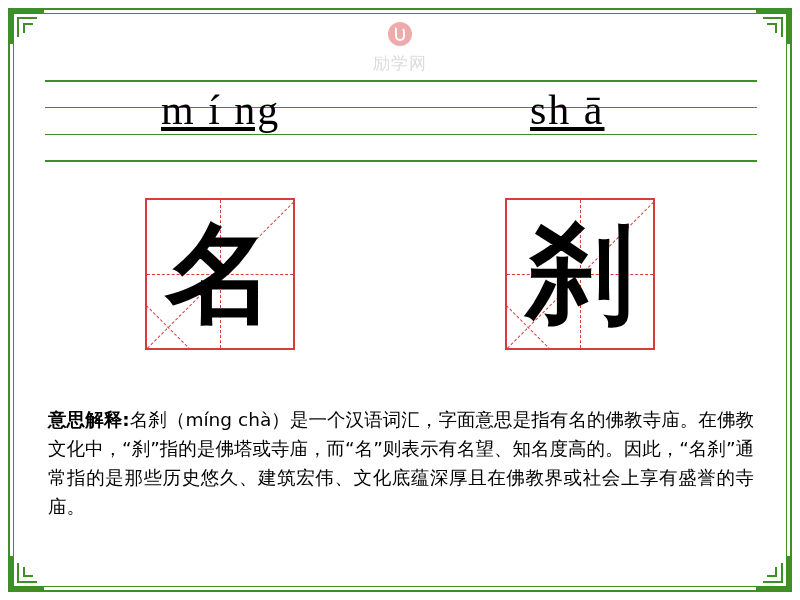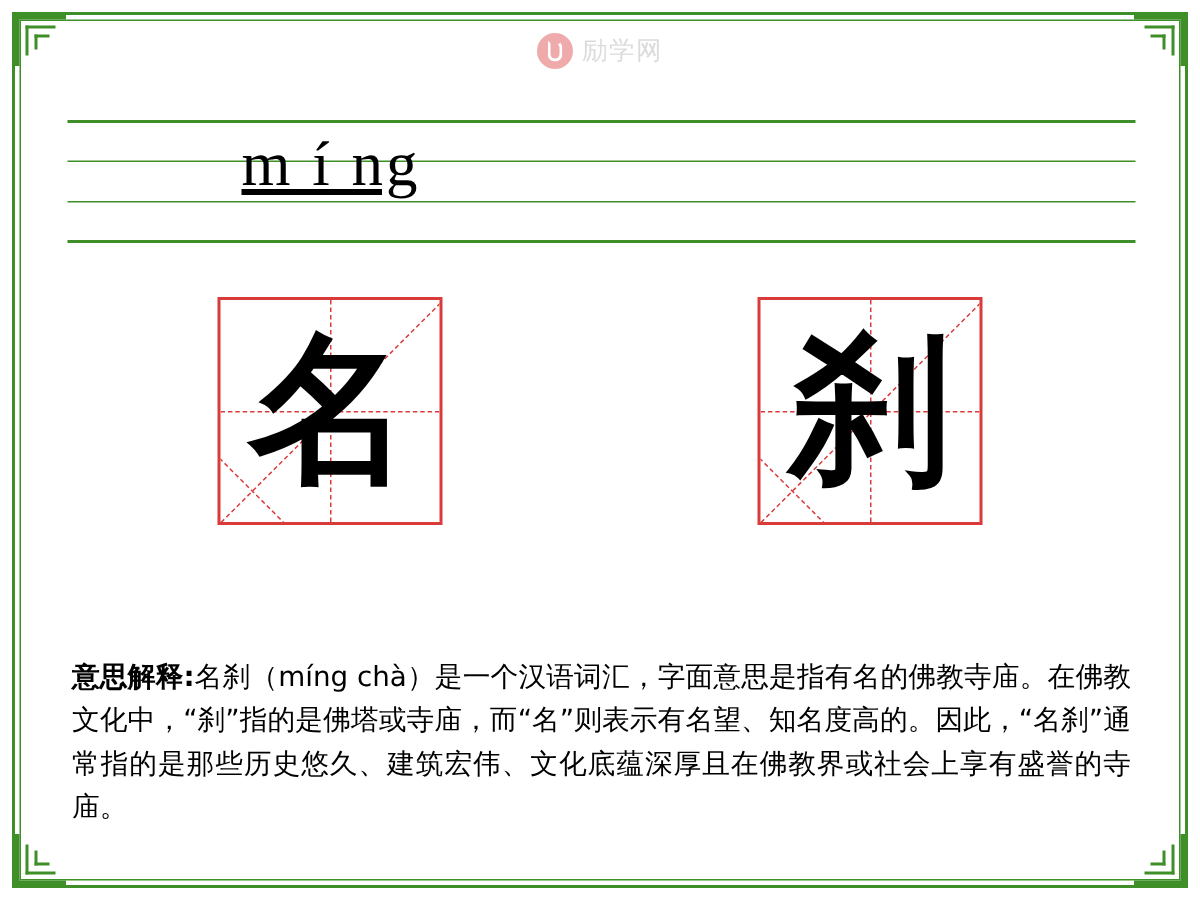--- a/index.html
+++ b/index.html
@@ -59,23 +59,24 @@
   .corner.bl { left: 10px; bottom: 10px; transform: scaleY(-1); }
   .corner.br { right: 10px; bottom: 10px; transform: scale(-1,-1); }
 
   
   .logo {
     position: absolute;
     left: 50%;
     top: 22px;
     transform: translateX(-50%);
     display: flex;
-    align-items: flex-start;
+    align-items: center;
     gap: 6px;
     opacity: 0.5;
+    flex-direction: column;
   }
   .logo-mark {
     width: 24px;
     height: 24px;
     border-radius: 50%;
     background: #e05a5a;
     position: relative;
   }
   .logo-mark::after {
     content: "";
@@ -202,21 +203,20 @@
   .explain {
     position: absolute;
     left: 48px;
     top: 405px;
     width: 706px;
     font-family: "DejaVu Sans", sans-serif;
     font-size: 18.5px;
     line-height: 29px;
     color: #000000;
     text-align: justify;
-    margin-top: 32px;
   }
   .explain .label {
     font-weight: bold;
   }
 </style>
 </head>
 <body>
 
 <div class="page">
 
@@ -261,20 +261,21 @@
     <div class="logo-text">励学网</div>
   </div>
 
   <div class="staff">
     <div class="line l1"></div>
     <div class="line l2"></div>
     <div class="line l3"></div>
     <div class="line l4"></div>
     <div class="pinyin-row">
       <div class="pinyin p0">m í ng</div>
+      <div class="pinyin p1">sh ā</div>
     </div>
   </div>
 
   <div class="grids">
     <div class="grid g0">
       <div class="dash-d1"></div>
       <div class="dash-d2"></div>
       <div class="dash-h"></div>
       <div class="dash-v"></div>
       <div class="han">名</div>

